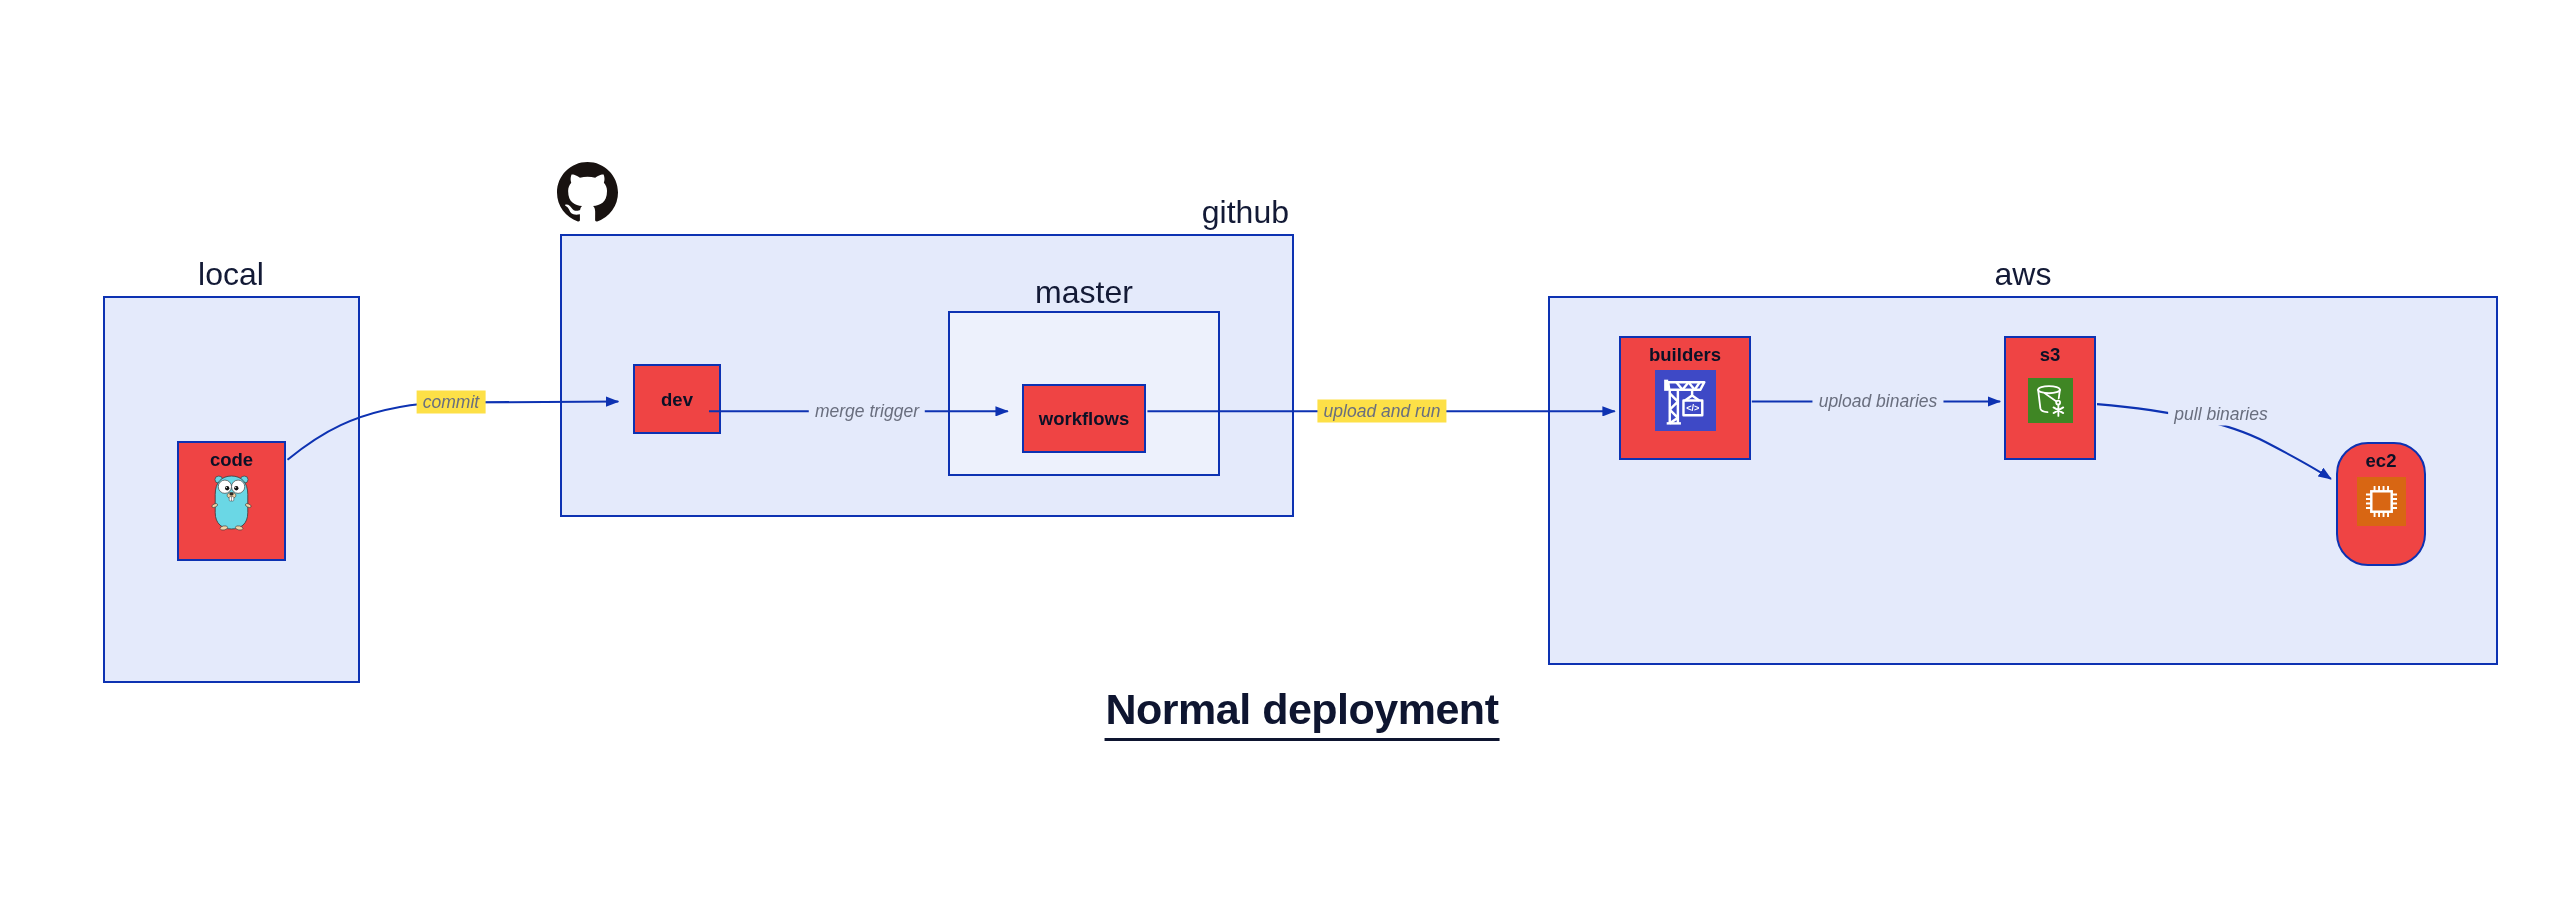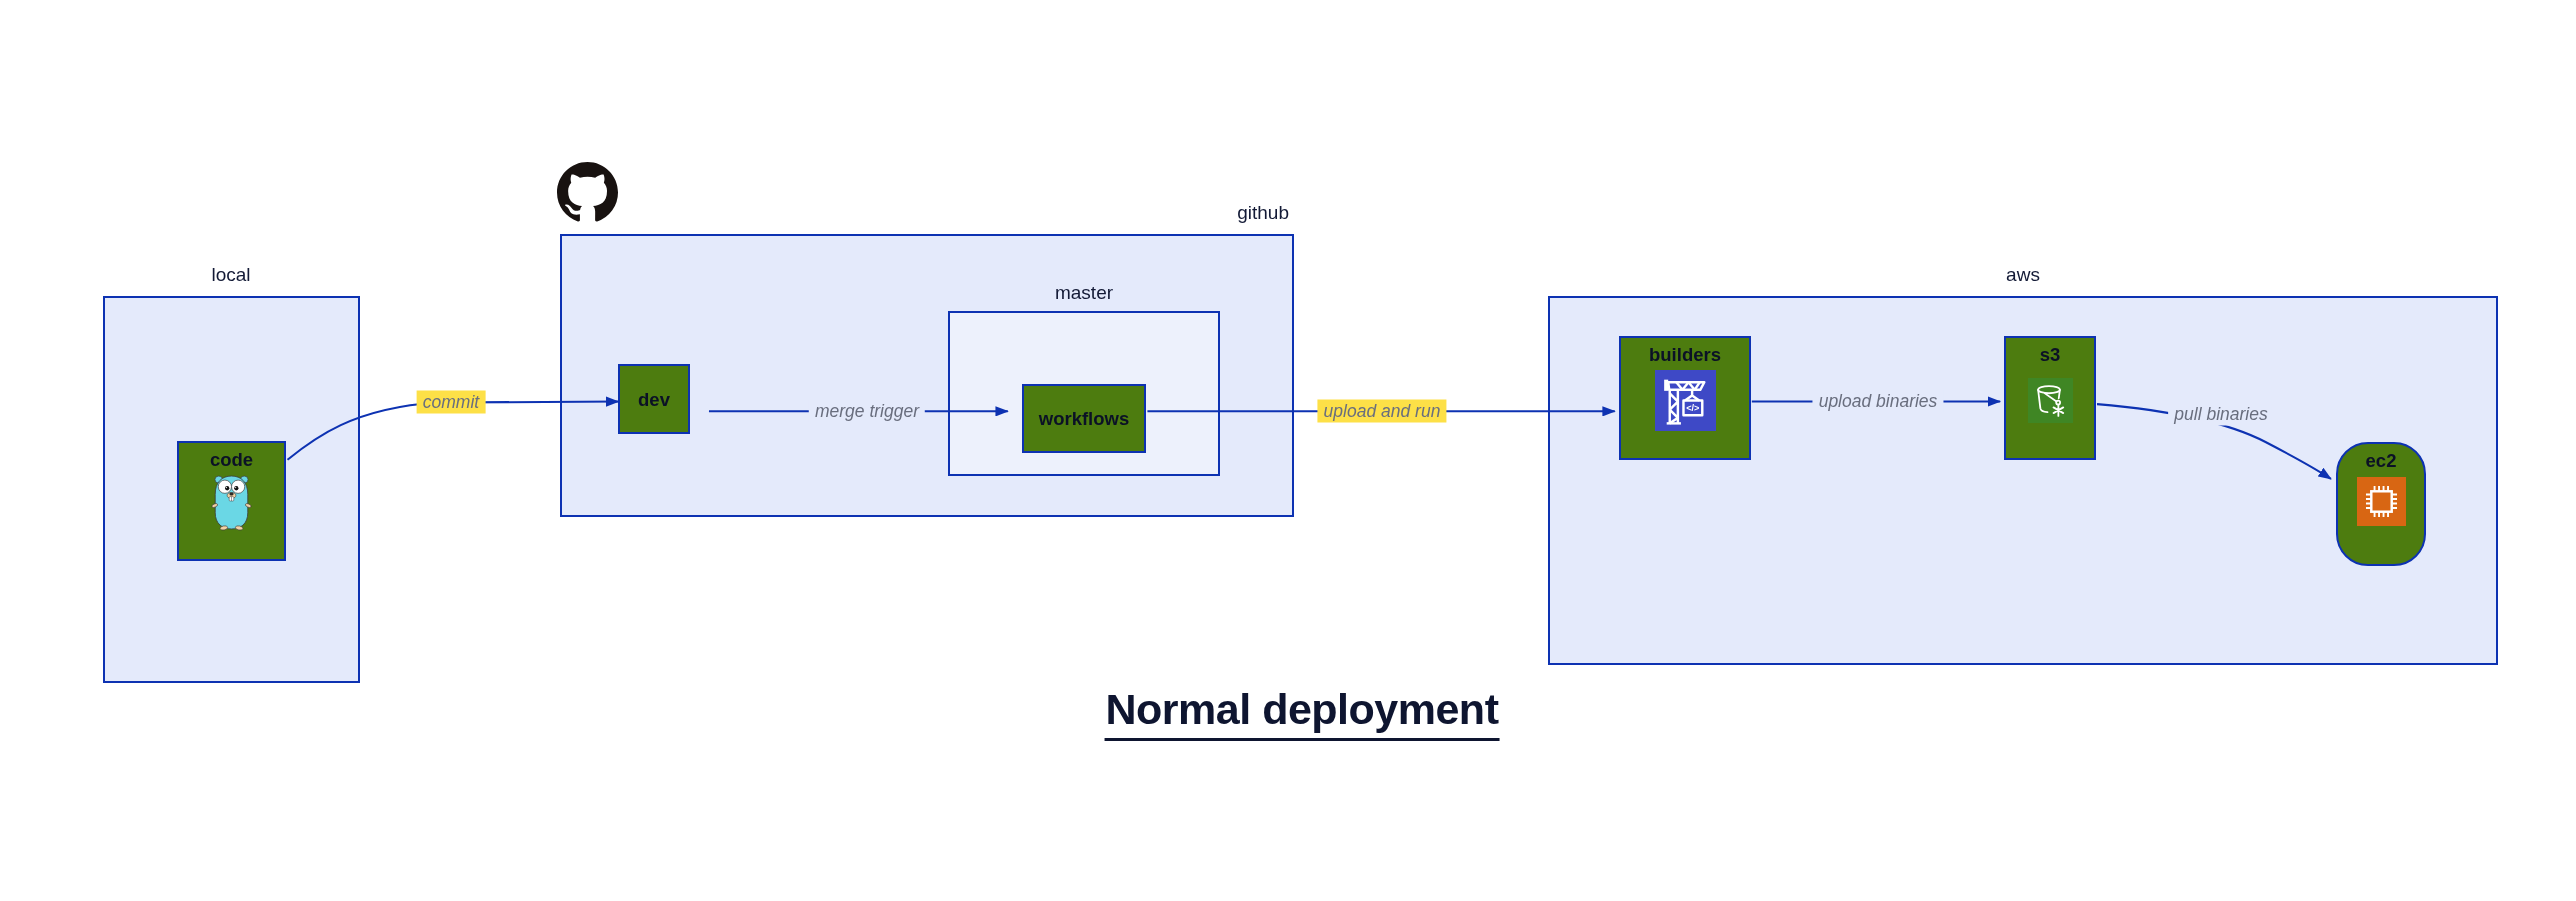--- a/index.html
+++ b/index.html
@@ -6,31 +6,31 @@
   body{
     width:2604px;height:902px;position:relative;background:#ffffff;
     font-family:"Liberation Sans", sans-serif;overflow:hidden;
   }
   .container{
     position:absolute;background:#E4EAFB;border:2.6px solid #0D32B2;
     box-sizing:border-box;
   }
   .container.nested{background:#EDF1FC;}
   .node{
-    position:absolute;background:#4d7c0f;border:2.6px solid #0D32B2;
+    position:absolute;background:#ef4444;border:2.6px solid #0D32B2;
     box-sizing:border-box;display:flex;flex-direction:column;align-items:center;
     z-index:2;
   }
   .node.centered{justify-content:center;}
   .node-label{
     font-weight:bold;font-size:18.5px;color:#0B1126;line-height:23px;white-space:nowrap;
   }
   .icon-node .node-label{margin-top:4.6px;}
   .ctr-label{
-    position:absolute;font-size:19px;color:#131A36;line-height:31px;
+    position:absolute;font-size:32px;color:#131A36;line-height:31px;
     white-space:nowrap;z-index:3;
   }
   .ctr-label.centered{transform:translate(-50%,-50%);}
   .ctr-label.right-aligned{transform:translate(-100%,-50%);}
   .edge-label{
     position:absolute;transform:translate(-50%,-50%);
     font-style:italic;font-size:17.5px;color:#696E7E;line-height:23px;
     padding:0 6.2px;white-space:nowrap;z-index:6;
   }
   .edge-label.bg-white{background:#fde047;}
@@ -80,21 +80,21 @@
       <circle cx="48.2" cy="26.6" r="1.2" fill="#ffffff"></circle>
       <ellipse cx="40" cy="42" rx="8.5" ry="5.5" fill="#F2D1A4" stroke="#3A3A3A" stroke-width="1.2"></ellipse>
       <rect x="36" y="36.5" width="8" height="5.5" rx="2.6" fill="#2F2A24"></rect>
       <rect x="35.5" y="44.5" width="9" height="8.5" rx="1.8" fill="#ffffff" stroke="#3A3A3A" stroke-width="1"></rect>
       <path d="M40 44.5 V53" stroke="#3A3A3A" stroke-width="1"></path>
     </svg>
   </div>
 </div>
 
 <div class="container" style="left:560px;top:234px;width:734px;height:283px;">
-  <div class="node centered" style="left:56px;top:128px;width:72px;height:70px;">
+  <div class="node centered" style="left:71px;top:128px;width:88px;height:70px;">
     <div class="node-label">dev</div>
   </div>
   <div class="container nested" style="left:386px;top:75px;width:272px;height:165px;">
     <div class="node centered" style="left:72px;top:71px;width:124px;height:69px;">
       <div class="node-label">workflows</div>
     </div>
   </div>
 </div>
 
 <div class="container" style="left:1548px;top:296px;width:950px;height:369px;">

